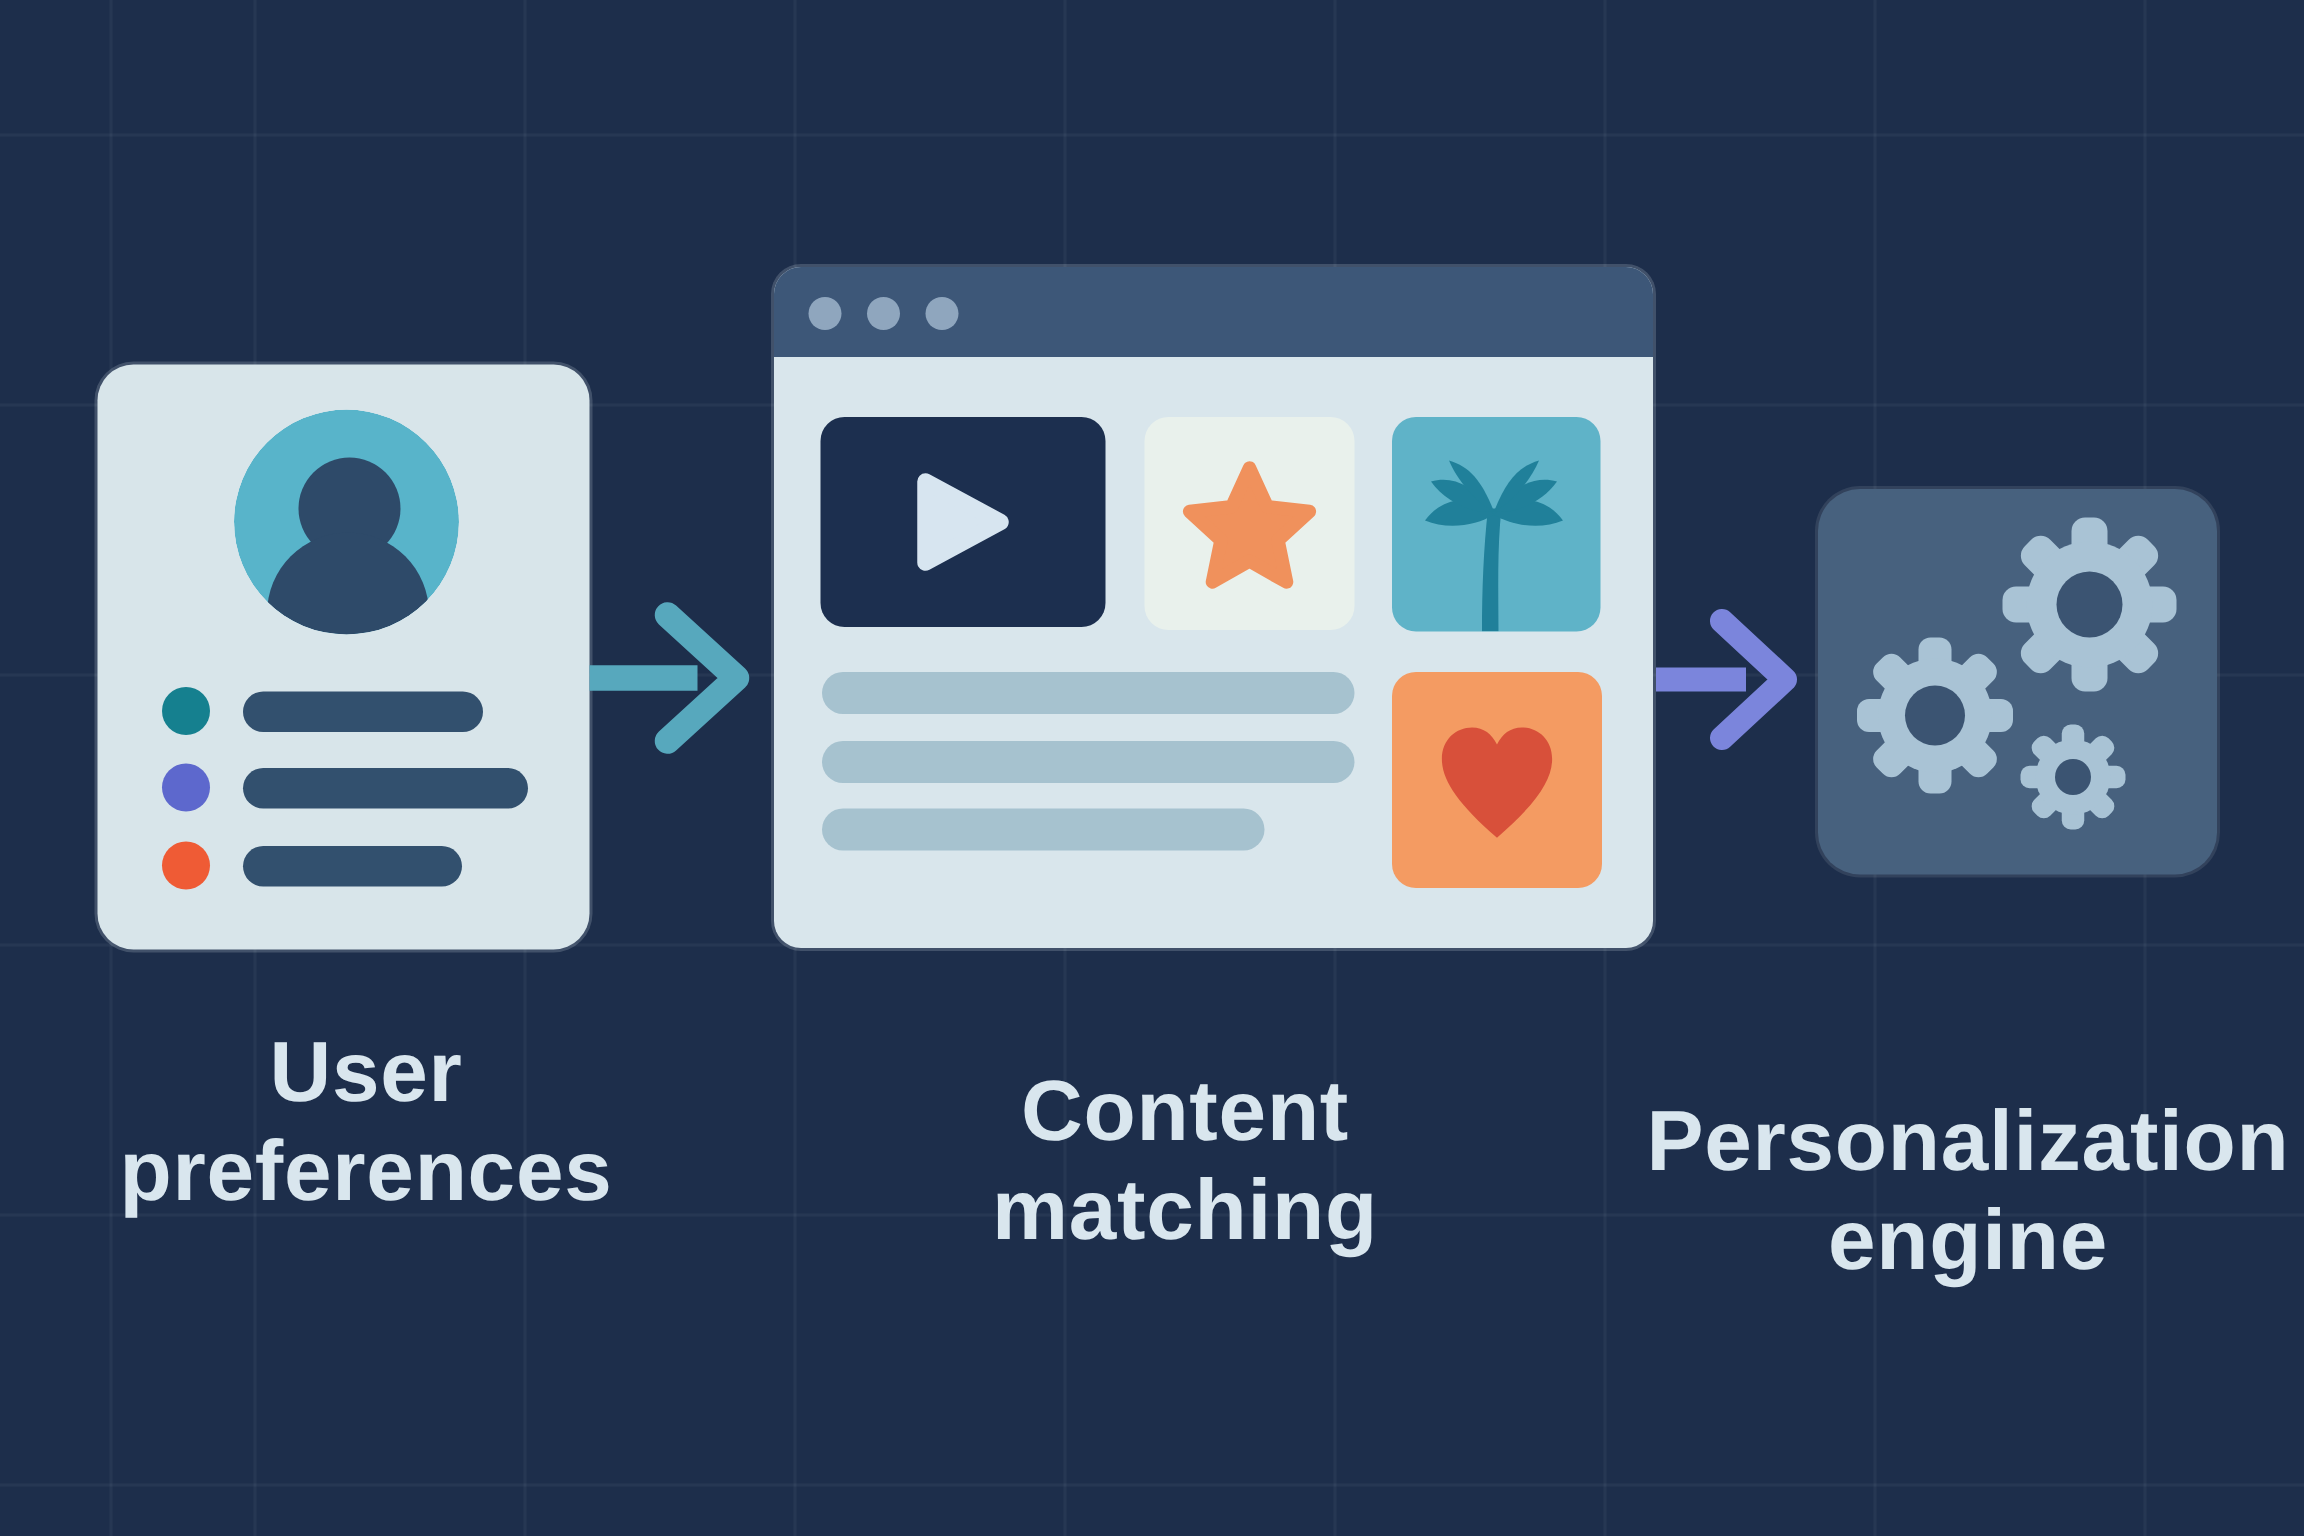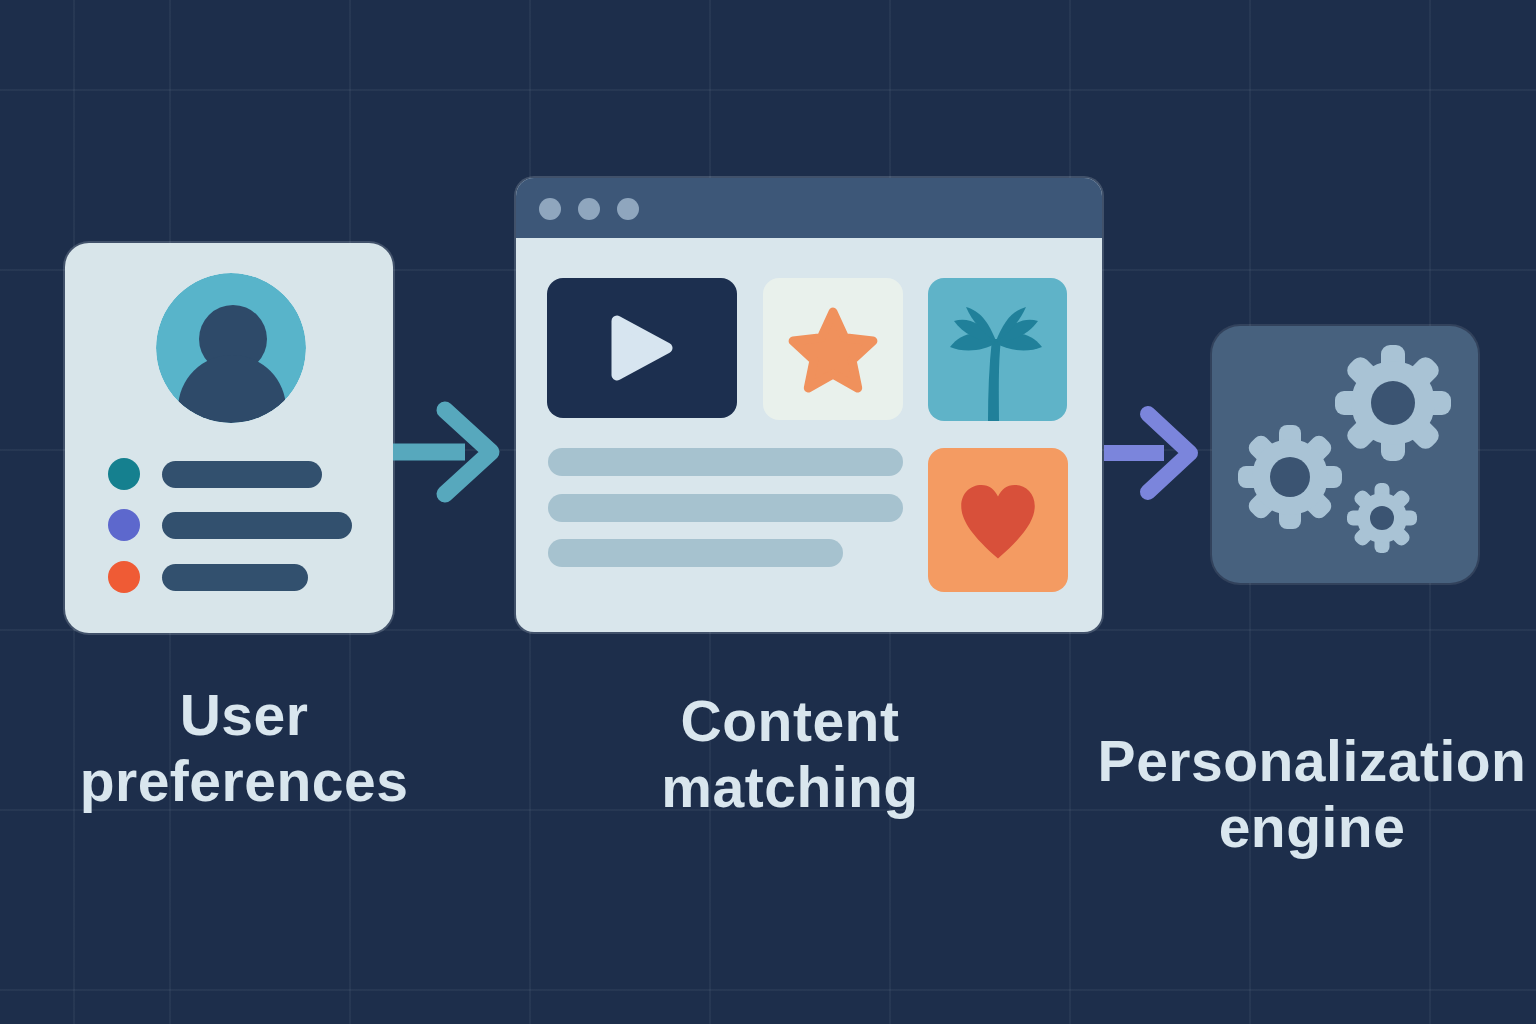--- a/index.html
+++ b/index.html
@@ -48,21 +48,21 @@
   .b-line{height:28px;border-radius:14px;background:var(--text-line);}
 
   
   .gearbox{left:1212px;top:326px;width:266px;height:257px;background:var(--gearbox);
     border-radius:28px;box-shadow:0 0 0 2px rgba(235,246,250,0.10);}
 
   
   .node-label{color:var(--label);font-size:57px;line-height:66px;font-weight:700;
     text-align:center;letter-spacing:0.5px;}
   .label-1{left:54px;top:682px;width:380px;}
-  .label-2{left:600px;top:688px;width:380px;}
+  .label-2{left:600px;top:708px;width:380px;}
   .label-3{left:1082px;top:728px;width:460px;}
 </style>
 </head>
 <body>
 
 <div class="stage">
 
   <div class="abs pref-card">
     <div class="abs avatar">
       <svg width="150" height="150" viewBox="0 0 150 150">

